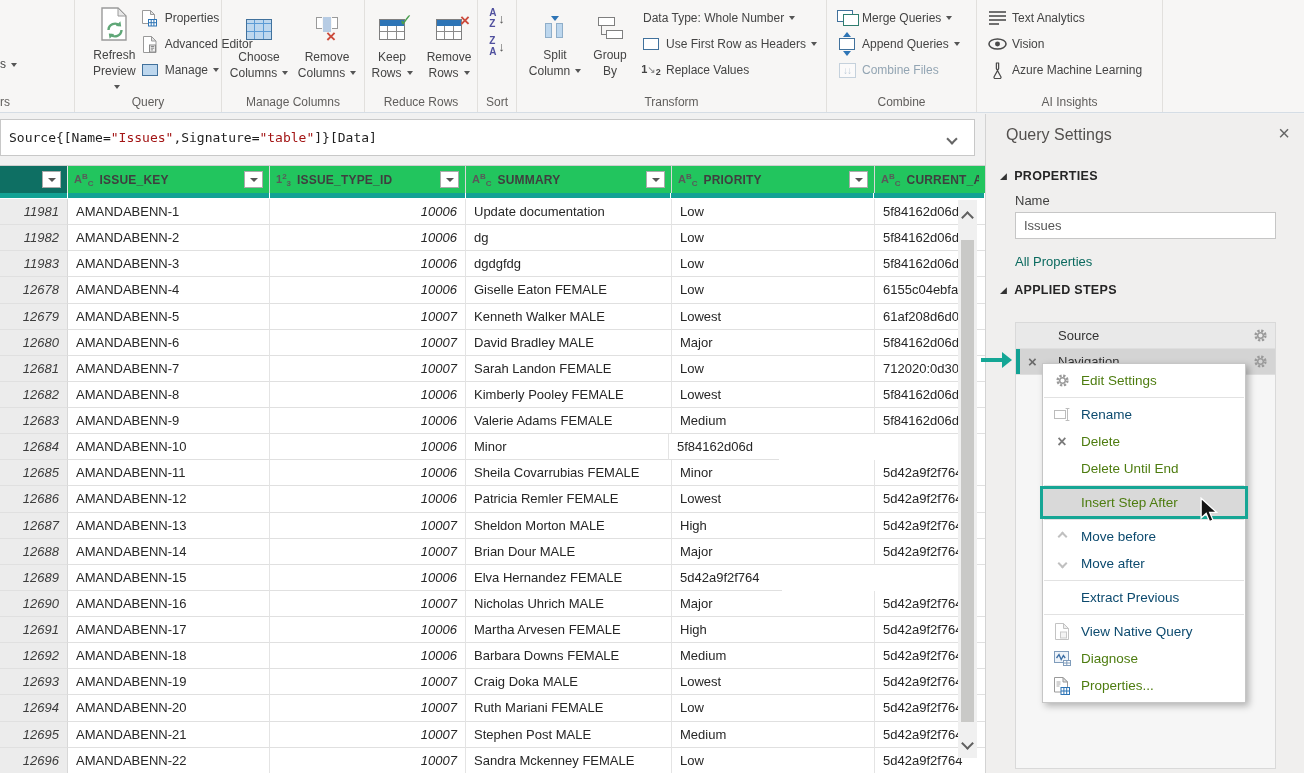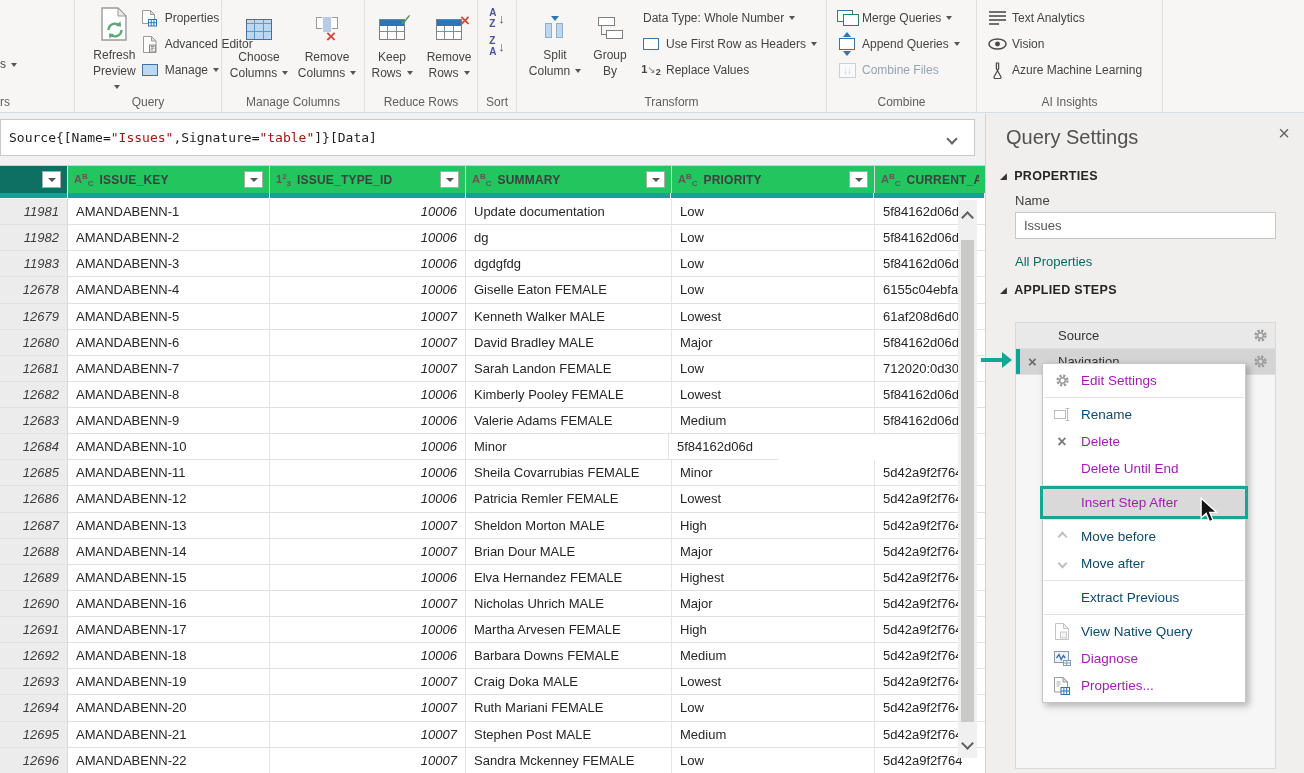--- a/index.html
+++ b/index.html
@@ -102,41 +102,41 @@
   .tcell.rowhdr { background:#ececec; font-style:italic; text-align:right; color:#3c3c3c; border-right:1px solid #d8d8d8; }
   
   .vscroll { position:absolute; right:8px; top:35px; width:19px; height:558px; background:#f0f0f0; }
   .vthumb { position:absolute; left:3px; top:40px; width:13px; height:482px; background:#c9c9c7; }
   .vbtn { position:absolute; left:0; width:19px; height:22px; display:flex; align-items:center; justify-content:center; }
   .vbtn.top { top:6px; } .vbtn.bottom { bottom:4px; }
   .vbtn .chev { border-color:#5f5f5f; border-width:2.5px; width:9px; height:9px; }
 
   
   .panel { position:absolute; left:985px; top:114px; width:319px; height:659px; background:#f0efee; border-left:1px solid #d3d3d3; }
-  .panel-title { position:absolute; left:20px; top:12px; font-size:20px; color:#53504e; }
+  .panel-title { position:absolute; left:20px; top:12px; font-size:16px; color:#53504e; }
   .panel-close { position:absolute; right:14px; top:8px; font-size:20px; color:#666; cursor:default; }
   .sec-head { position:absolute; display:flex; align-items:center; gap:7px; font-size:12.5px; font-weight:700; color:#252525; letter-spacing:.3px; }
   .tri-collapse { font-size:9px; color:#333; }
   .plabel { position:absolute; left:29px; font-size:13px; color:#3f3f3f; }
   .pinput { position:absolute; left:29px; top:98px; width:261px; height:27px; background:#fff; border:1px solid #c6c6c6; font-size:13px; color:#555; padding:0 8px; font-family:"Liberation Sans","DejaVu Sans",sans-serif; }
   .plink { position:absolute; left:29px; top:140px; font-size:13px; color:#0b6a5f; cursor:default; }
   .steps-list { position:absolute; left:29px; top:208px; width:261px; height:447px; background:#f6f6f6; border:1px solid #d9d9d9; }
   .step-row { position:relative; height:26px; display:flex; align-items:center; font-size:13px; color:#333; background:#e9e9e9; border-bottom:1px solid #dedede; }
   .step-row .step-name { margin-left:42px; flex:1; white-space:nowrap; overflow:hidden; }
   .step-row .step-gear { position:absolute; right:7px; top:5px; }
   .step-row.selected { background:#d4d4d4; }
   .step-row.selected .selbar { position:absolute; left:0; top:0; bottom:0; width:4px; background:#12a294; }
   .step-row .step-x { position:absolute; left:12px; font-size:15px; font-weight:700; color:#6b6b6b; }
   .xmark { font-size:16px; font-weight:700; color:#7a7a7a; line-height:1; }
 
   
   .context-menu { position:absolute; left:1042px; top:363px; width:204px; background:#fff; border:1px solid #c6c6c6; box-shadow:3px 3px 7px rgba(0,0,0,.28); padding:3px 0; z-index:20; }
   .menu-item { position:relative; display:flex; align-items:center; height:27px; cursor:default; }
   .menu-icon { width:38px; display:flex; align-items:center; justify-content:center; flex:none; }
-  .menu-label { font-size:13.5px; color:#a21caf; white-space:nowrap; }
+  .menu-label { font-size:13.5px; color:#4d7c0f; white-space:nowrap; }
   .menu-item.disabled .menu-label { color:#0c4a6e; }
   .menu-item.highlighted { background:#d9d9d9; box-shadow:0 0 0 3px #16a695; }
   .menu-sep { height:1px; background:#e2e2e2; margin:3px 1px; }
   .menu-icon .chev { width:7px; height:7px; border-width:2px; border-color:#c0c0c0; }
 
   
   .annot-arrow { position:absolute; left:981px; top:352px; width:32px; height:16px; z-index:30; }
   .annot-arrow .line { position:absolute; left:0; top:6px; width:22px; height:4px; background:#14a695; }
   .annot-arrow .tip { position:absolute; left:21px; top:0; width:0; height:0; border-left:10px solid #14a695; border-top:8px solid transparent; border-bottom:8px solid transparent; }
   .mouse-cursor { position:absolute; left:1199px; top:497px; z-index:40; }
@@ -553,21 +553,20 @@
           <div class="tcell c2 num">10007</div>
           <div class="tcell c3">Brian Dour MALE</div>
           <div class="tcell c4">Major</div>
           <div class="tcell c5">5d42a9f2f764</div>
         </div>
         <div class="trow">
           <div class="tcell c0 num rowhdr">12689</div>
           <div class="tcell c1">AMANDABENN-15</div>
           <div class="tcell c2 num">10006</div>
           <div class="tcell c3">Elva Hernandez FEMALE</div>
-          <div class="tcell c4">Highest</div>
           <div class="tcell c5">5d42a9f2f764</div>
         </div>
         <div class="trow">
           <div class="tcell c0 num rowhdr">12690</div>
           <div class="tcell c1">AMANDABENN-16</div>
           <div class="tcell c2 num">10007</div>
           <div class="tcell c3">Nicholas Uhrich MALE</div>
           <div class="tcell c4">Major</div>
           <div class="tcell c5">5d42a9f2f764</div>
         </div>

